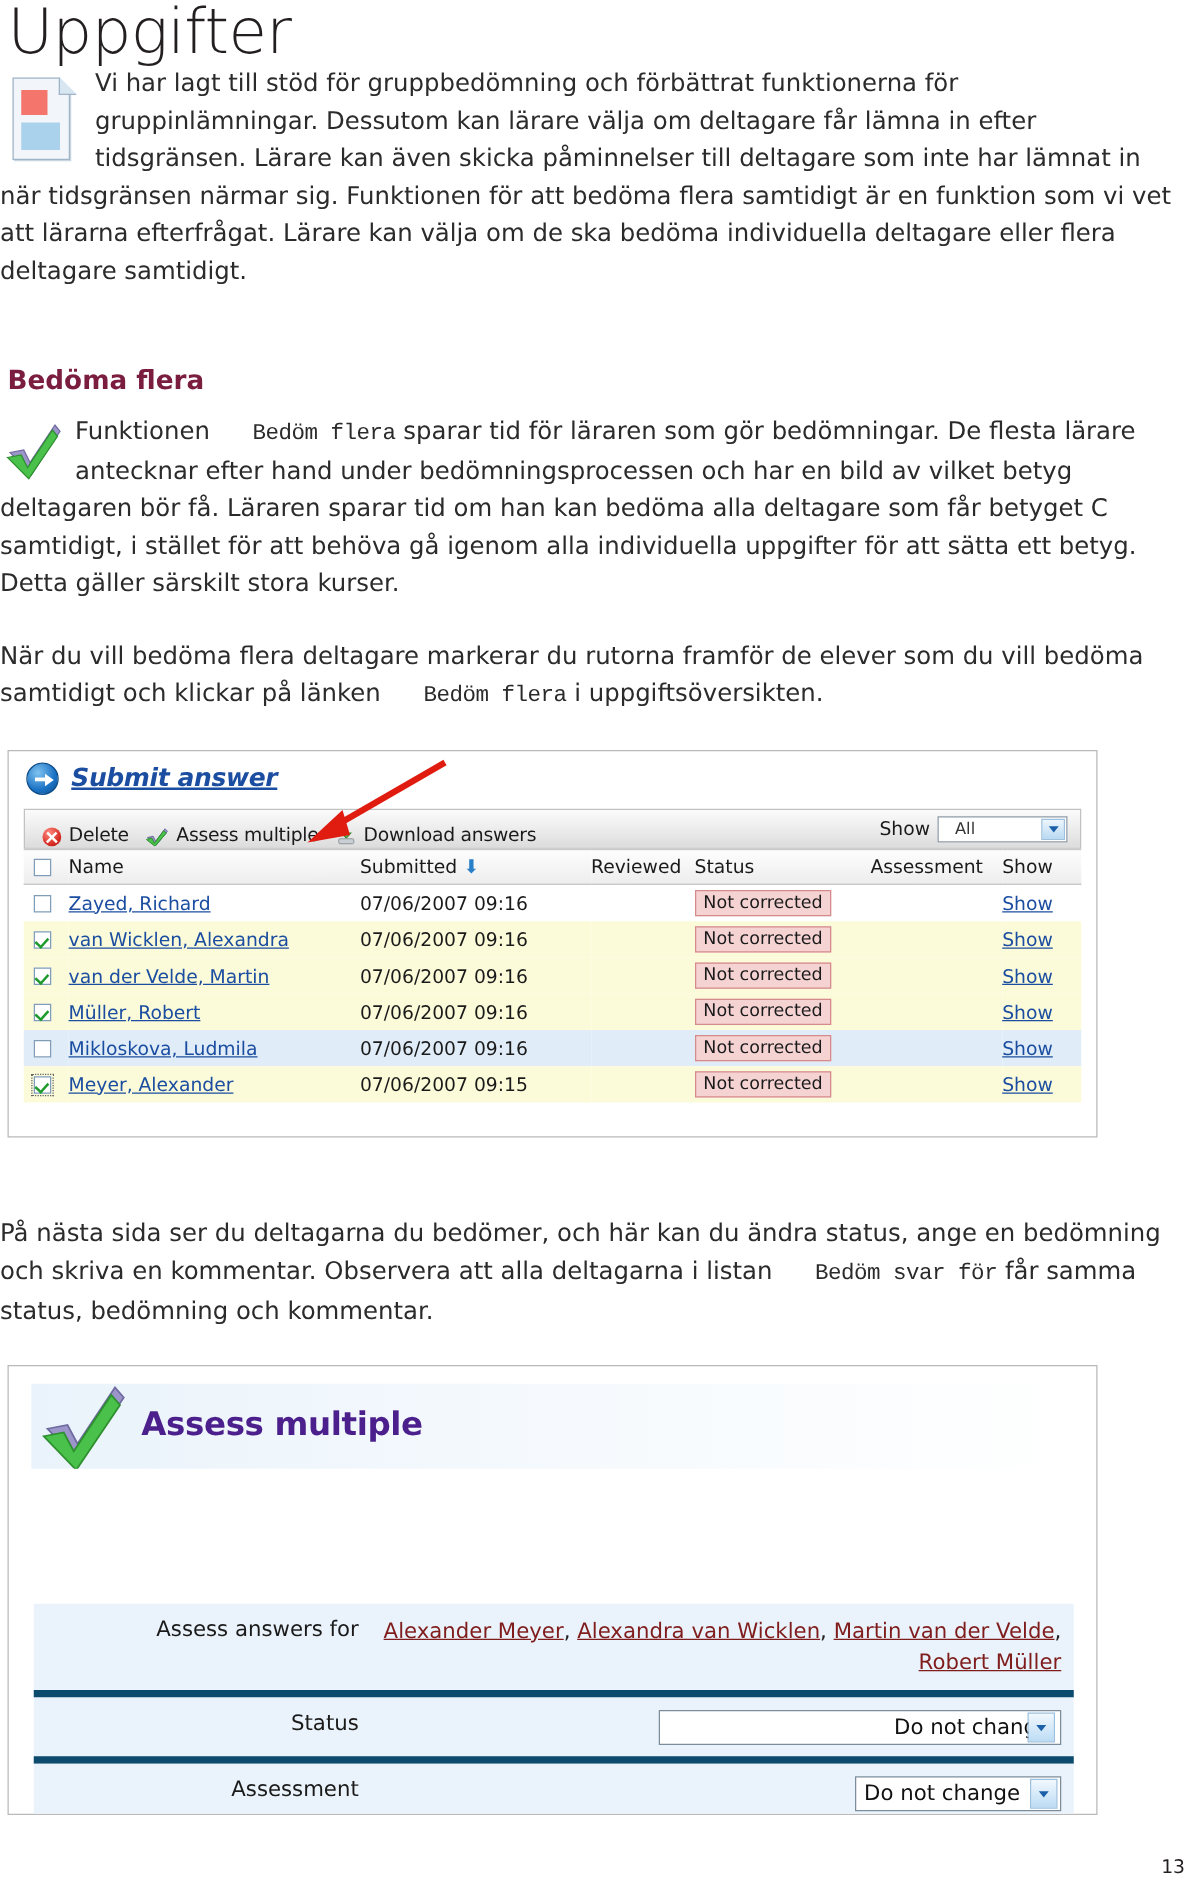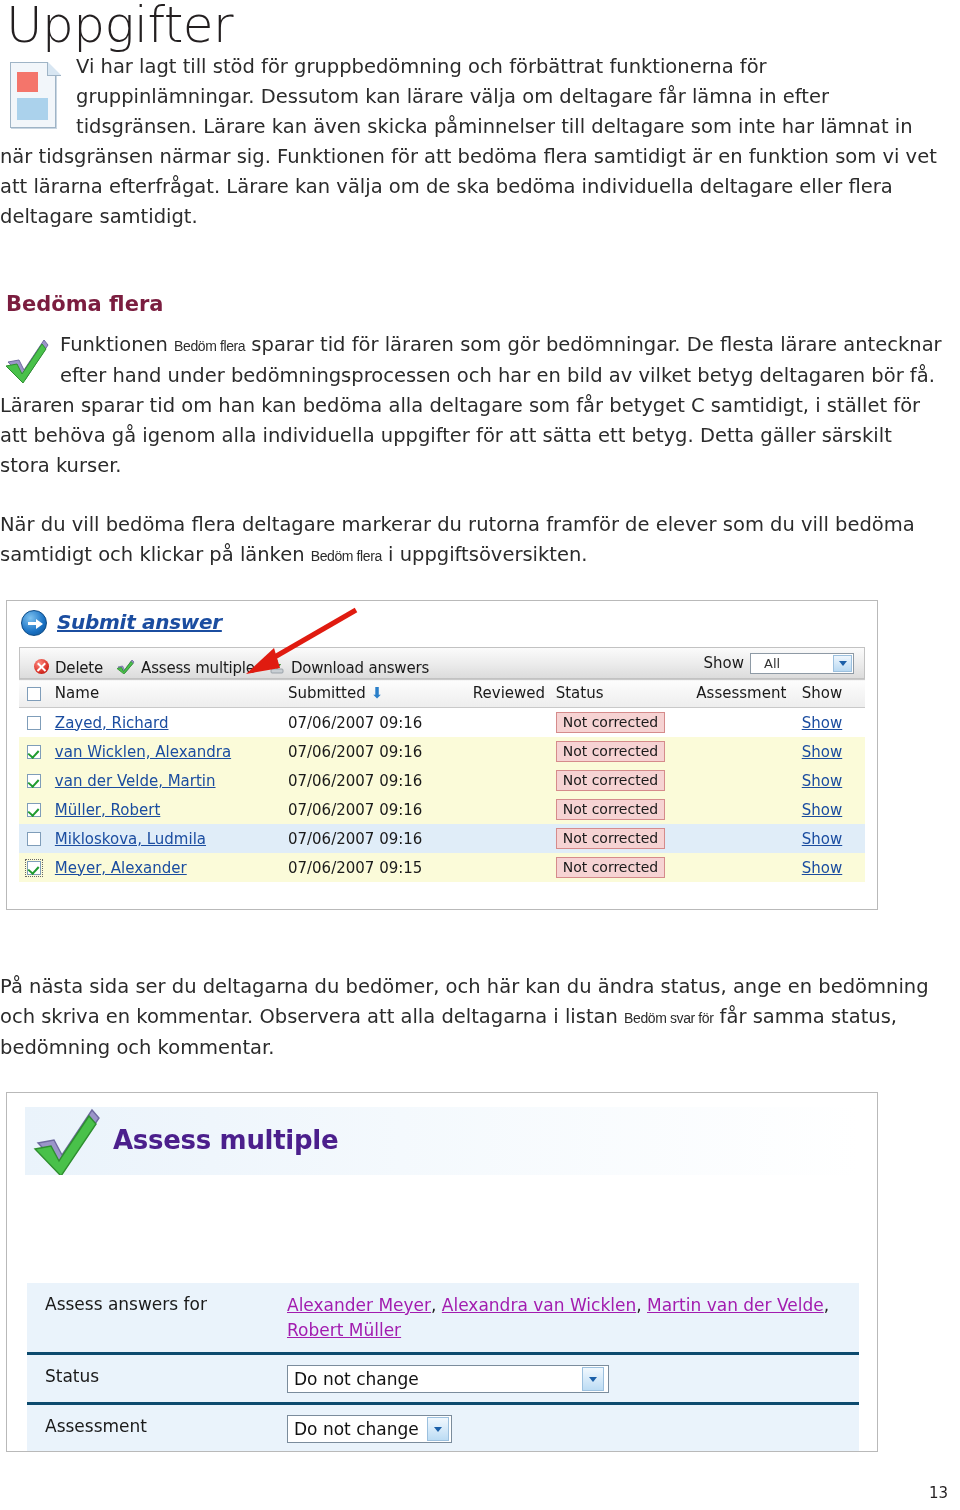--- a/index.html
+++ b/index.html
@@ -65,21 +65,21 @@
     position:absolute; left:6px; top:292px;
     font-size:21px; font-weight:bold; color:#7b1d3f;
   }
   .sec2{
     position:absolute; left:0px; top:330px; width:952px;
   }
   .check-icon{
     float:left; width:46px; height:48px; margin:6px 10px 0 4px; position:relative;
   }
   .check-icon svg{ display:block; }
-  .mono{ font-family:Liberation Sans, sans-serif; font-size:14px; letter-spacing:-0.4px; }
+  .mono{ font-family:Liberation Mono, monospace; font-size:18px; letter-spacing:-0.4px;margin-left:28px; }
   .para{
     position:absolute; left:0px; width:952px;
     font-size:19.5px; line-height:30px; color:#2b2b2b;
   }
   #para-mark{ top:510px; }
   #para-next{ top:972px; }
 
   
   .shot1{
     position:absolute; left:6px; top:600px; width:872px; height:310px;
@@ -108,21 +108,21 @@
     text-decoration:underline; letter-spacing:-0.3px;
   }
 
   .toolbar{
     position:relative;
     margin:0 12px; height:32px;
     background:linear-gradient(to bottom,#fbfbfb 0%, #ebebeb 55%, #dcdcdc 100%);
     border:1px solid #c2c2c2;
     display:flex; align-items:center;
   }
-  .tb-item{ display:flex; align-items:flex-start; margin-left:14px; font-size:15px; color:#1a1a1a; white-space:nowrap;margin-top:10px; }
+  .tb-item{ display:flex; align-items:flex-end; margin-left:14px; font-size:15px; color:#1a1a1a; white-space:nowrap;margin-top:10px; }
   .tb-item .lbl{ margin-left:6px; letter-spacing:-0.2px;}
   .ic-delete{
     width:15px;height:15px;border-radius:50%;
     background:radial-gradient(circle at 35% 28%, #ff8a80 0%, #d62b21 65%, #9c1410 100%);
     position:relative;
   }
   .ic-delete:before,.ic-delete:after{
     content:"";position:absolute;left:2px;top:6.5px;width:11px;height:2.4px;background:#fff;
   }
   .ic-delete:before{transform:rotate(45deg);}
@@ -198,27 +198,27 @@
   .s2-check{ position:absolute; left:6px; top:-4px; width:72px; height:72px; }
   .s2-title{
     position:absolute; left:88px; top:18px;
     font-size:26px; font-weight:bold; color:#4b1f8c; letter-spacing:-0.3px;
   }
 
   .form{
     position:absolute; left:20px; top:190px; width:832px;
   }
   .frow{
-    display:flex; background:#eaf3fb; border-bottom:3px solid #0c4a6e; min-height:42px;
+    display:flex; background:#eaf3fb; border-bottom:6px solid #0c4a6e; min-height:42px;text-align:right;
   }
   .flabel{
     width:260px; padding:11px 0 9px 18px; font-size:17px; color:#1a1a1a;
   }
   .fvalue{ flex:1; padding:10px 10px 9px 0; font-size:17px; }
-  .fvalue a{ color:#a21caf; text-decoration:underline; }
+  .fvalue a{ color:#7f1d1d; text-decoration:underline; }
   .names{ line-height:25px; }
 
   .sel{
     display:inline-flex; align-items:center; position:relative;
     border:1px solid #7b8c9c; background:#fff; height:28px;
   }
   .sel .txt{ padding:0 8px 0 6px; font-size:17px; color:#111; }
   .sel .dd{
     width:22px;height:24px;margin-right:2px;
     background:linear-gradient(to bottom,#f1f8fe,#bcdcf4);

